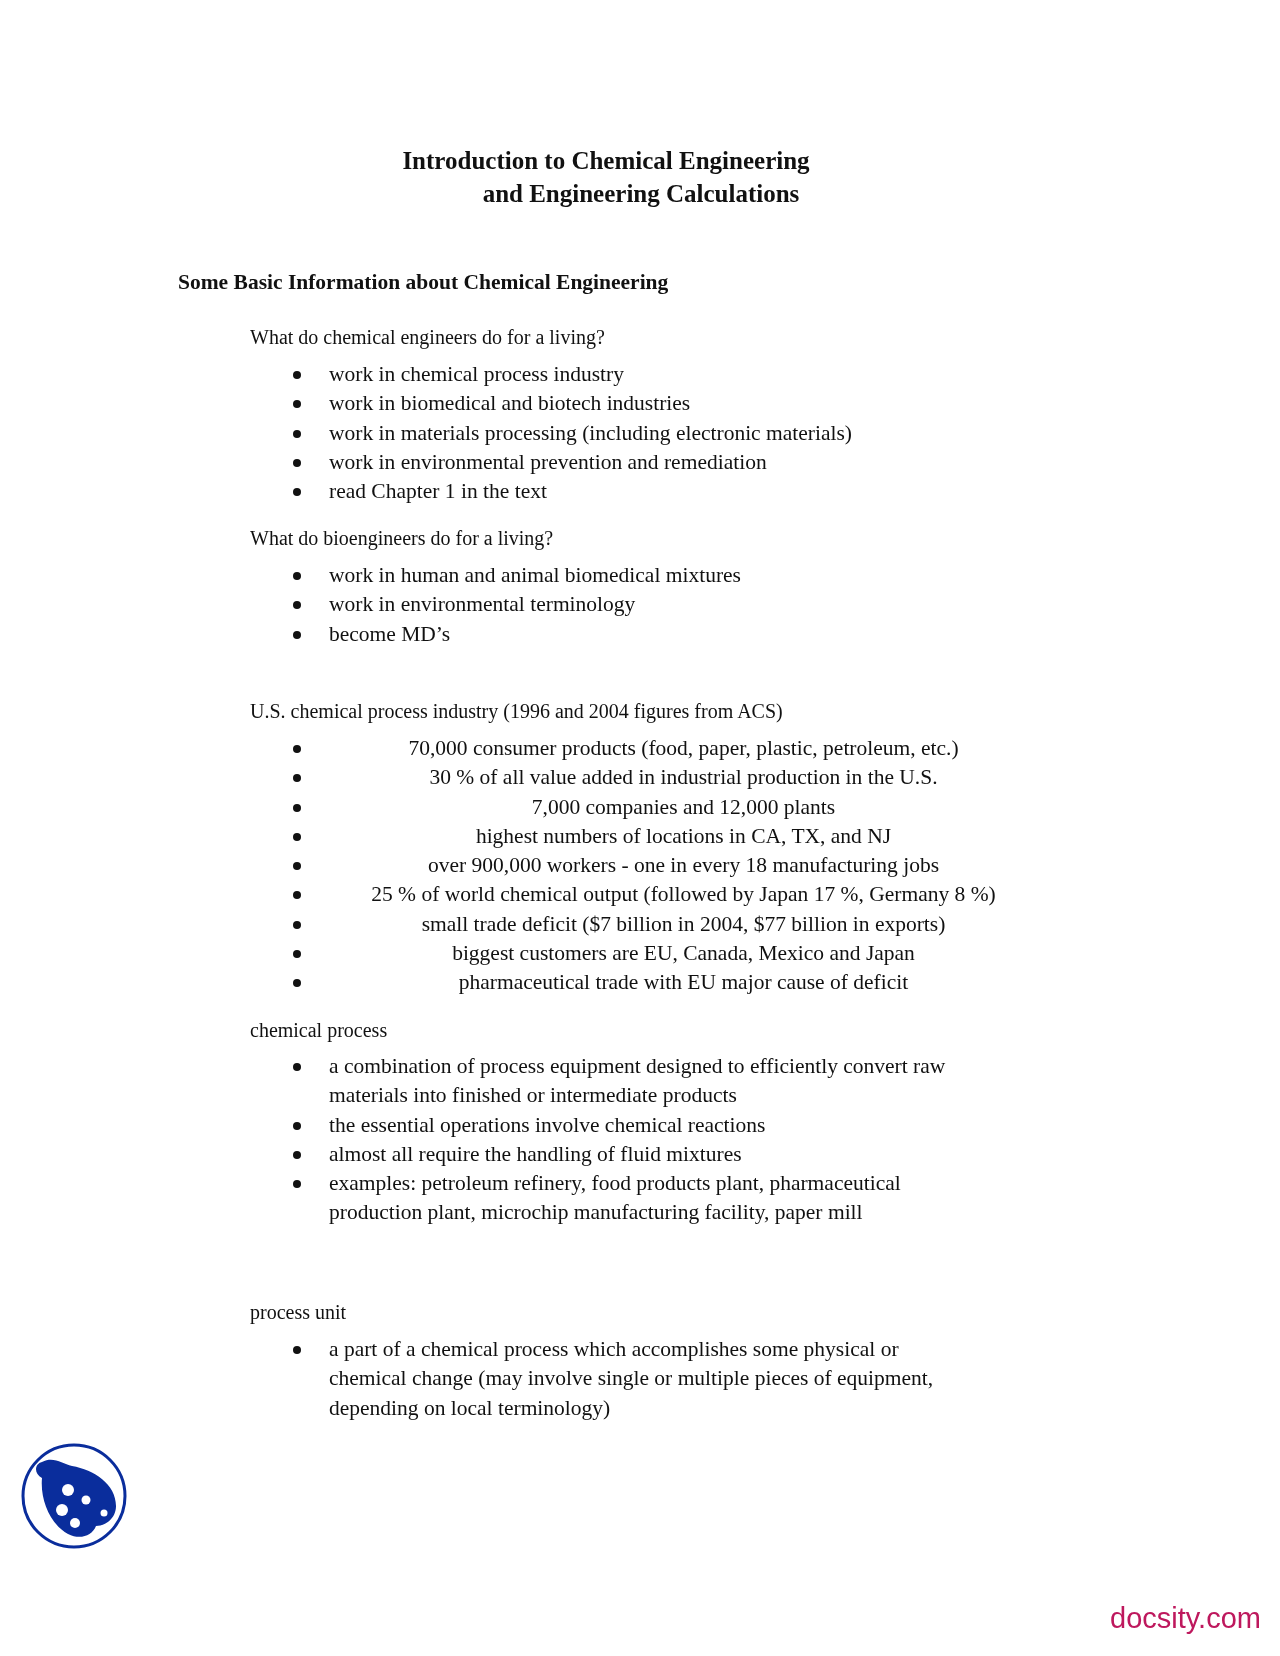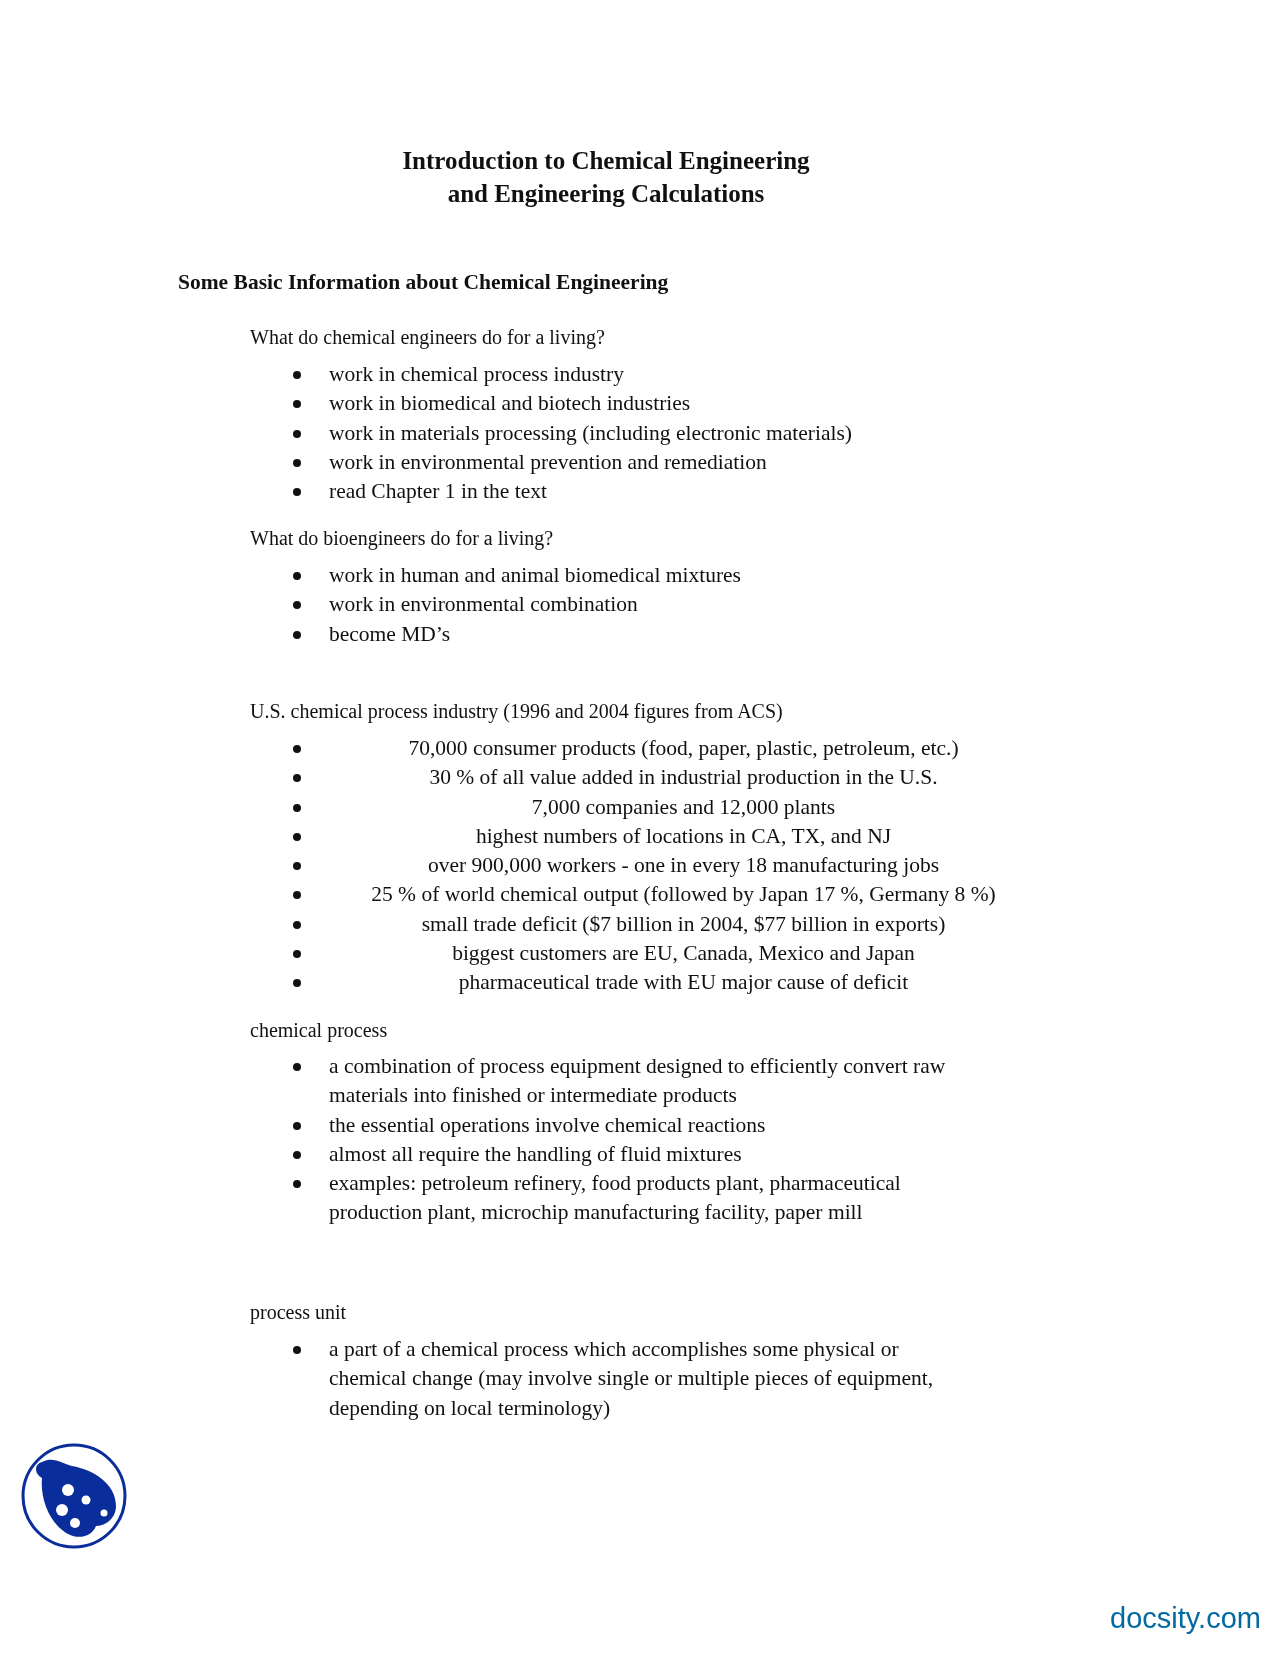--- a/index.html
+++ b/index.html
@@ -9,45 +9,45 @@
   .title { position:absolute; left:0; width:1212px; text-align:center;
            font-weight:bold; font-size:25px; line-height:33px; }
   .h2 { position:absolute; left:178px; font-weight:bold; font-size:21.5px; line-height:28px; }
   .lead { position:absolute; left:250px; font-size:20px; line-height:28px; white-space:nowrap; }
   ul.blist { position:absolute; left:250px; margin:8px; padding:0; list-style:none; width:780px; }
   ul.blist li { position:relative; padding-left:71px; font-size:21.5px; line-height:29.3px; }
   ul.blist li .dot { position:absolute; left:35px; top:11px; width:8px; height:8px;
                      border-radius:50%; background:#111; }
   .logo { position:absolute; left:20px; top:1440px; width:110px; height:110px; }
   .brand { position:absolute; left:1110px; top:1602px; font-family:"Liberation Sans", "DejaVu Sans", sans-serif;
-           font-size:29px; color:#0369a1; text-decoration:none; }
+           font-size:29px; color:#be185d; text-decoration:none; }
 </style>
 </head>
 <body>
 
 <div class="page">
 
   <div class="title" style="top:144px;">Introduction to Chemical Engineering</div>
-  <div class="title" style="top:177px;">and Engineering Calculations</div>
+  <div class="title" style="top:177px;margin-left:35px;">and Engineering Calculations</div>
 
   <div class="h2" style="top:268px;">Some Basic Information about Chemical Engineering</div>
 
   <div class="lead" style="top:323px;">What do chemical engineers do for a living?</div>
   <ul class="blist" style="top:352px;">
     <li><span class="dot"></span><span>work in chemical process industry</span></li>
     <li><span class="dot"></span><span>work in biomedical and biotech industries</span></li>
     <li><span class="dot"></span><span>work in materials processing (including electronic materials)</span></li>
     <li><span class="dot"></span><span>work in environmental prevention and remediation</span></li>
     <li><span class="dot"></span><span>read Chapter 1 in the text</span></li>
   </ul>
 
   <div class="lead" style="top:524px;">What do bioengineers do for a living?</div>
   <ul class="blist" style="top:553px;">
     <li><span class="dot"></span><span>work in human and animal biomedical mixtures</span></li>
-    <li><span class="dot"></span><span>work in environmental combination</span></li>
+    <li><span class="dot"></span><span>work in environmental terminology</span></li>
     <li><span class="dot"></span><span>become MD’s</span></li>
   </ul>
 
   <div class="lead" style="top:697px;">U.S. chemical process industry (1996 and 2004 figures from ACS)</div>
   <ul class="blist" style="top:726px;text-align:center;">
     <li><span class="dot"></span><span>70,000 consumer products (food, paper, plastic, petroleum, etc.)</span></li>
     <li><span class="dot"></span><span>30 % of all value added in industrial production in the U.S.</span></li>
     <li><span class="dot"></span><span>7,000 companies and 12,000 plants</span></li>
     <li><span class="dot"></span><span>highest numbers of locations in CA, TX, and NJ</span></li>
     <li><span class="dot"></span><span>over 900,000 workers - one in every 18 manufacturing jobs</span></li>

